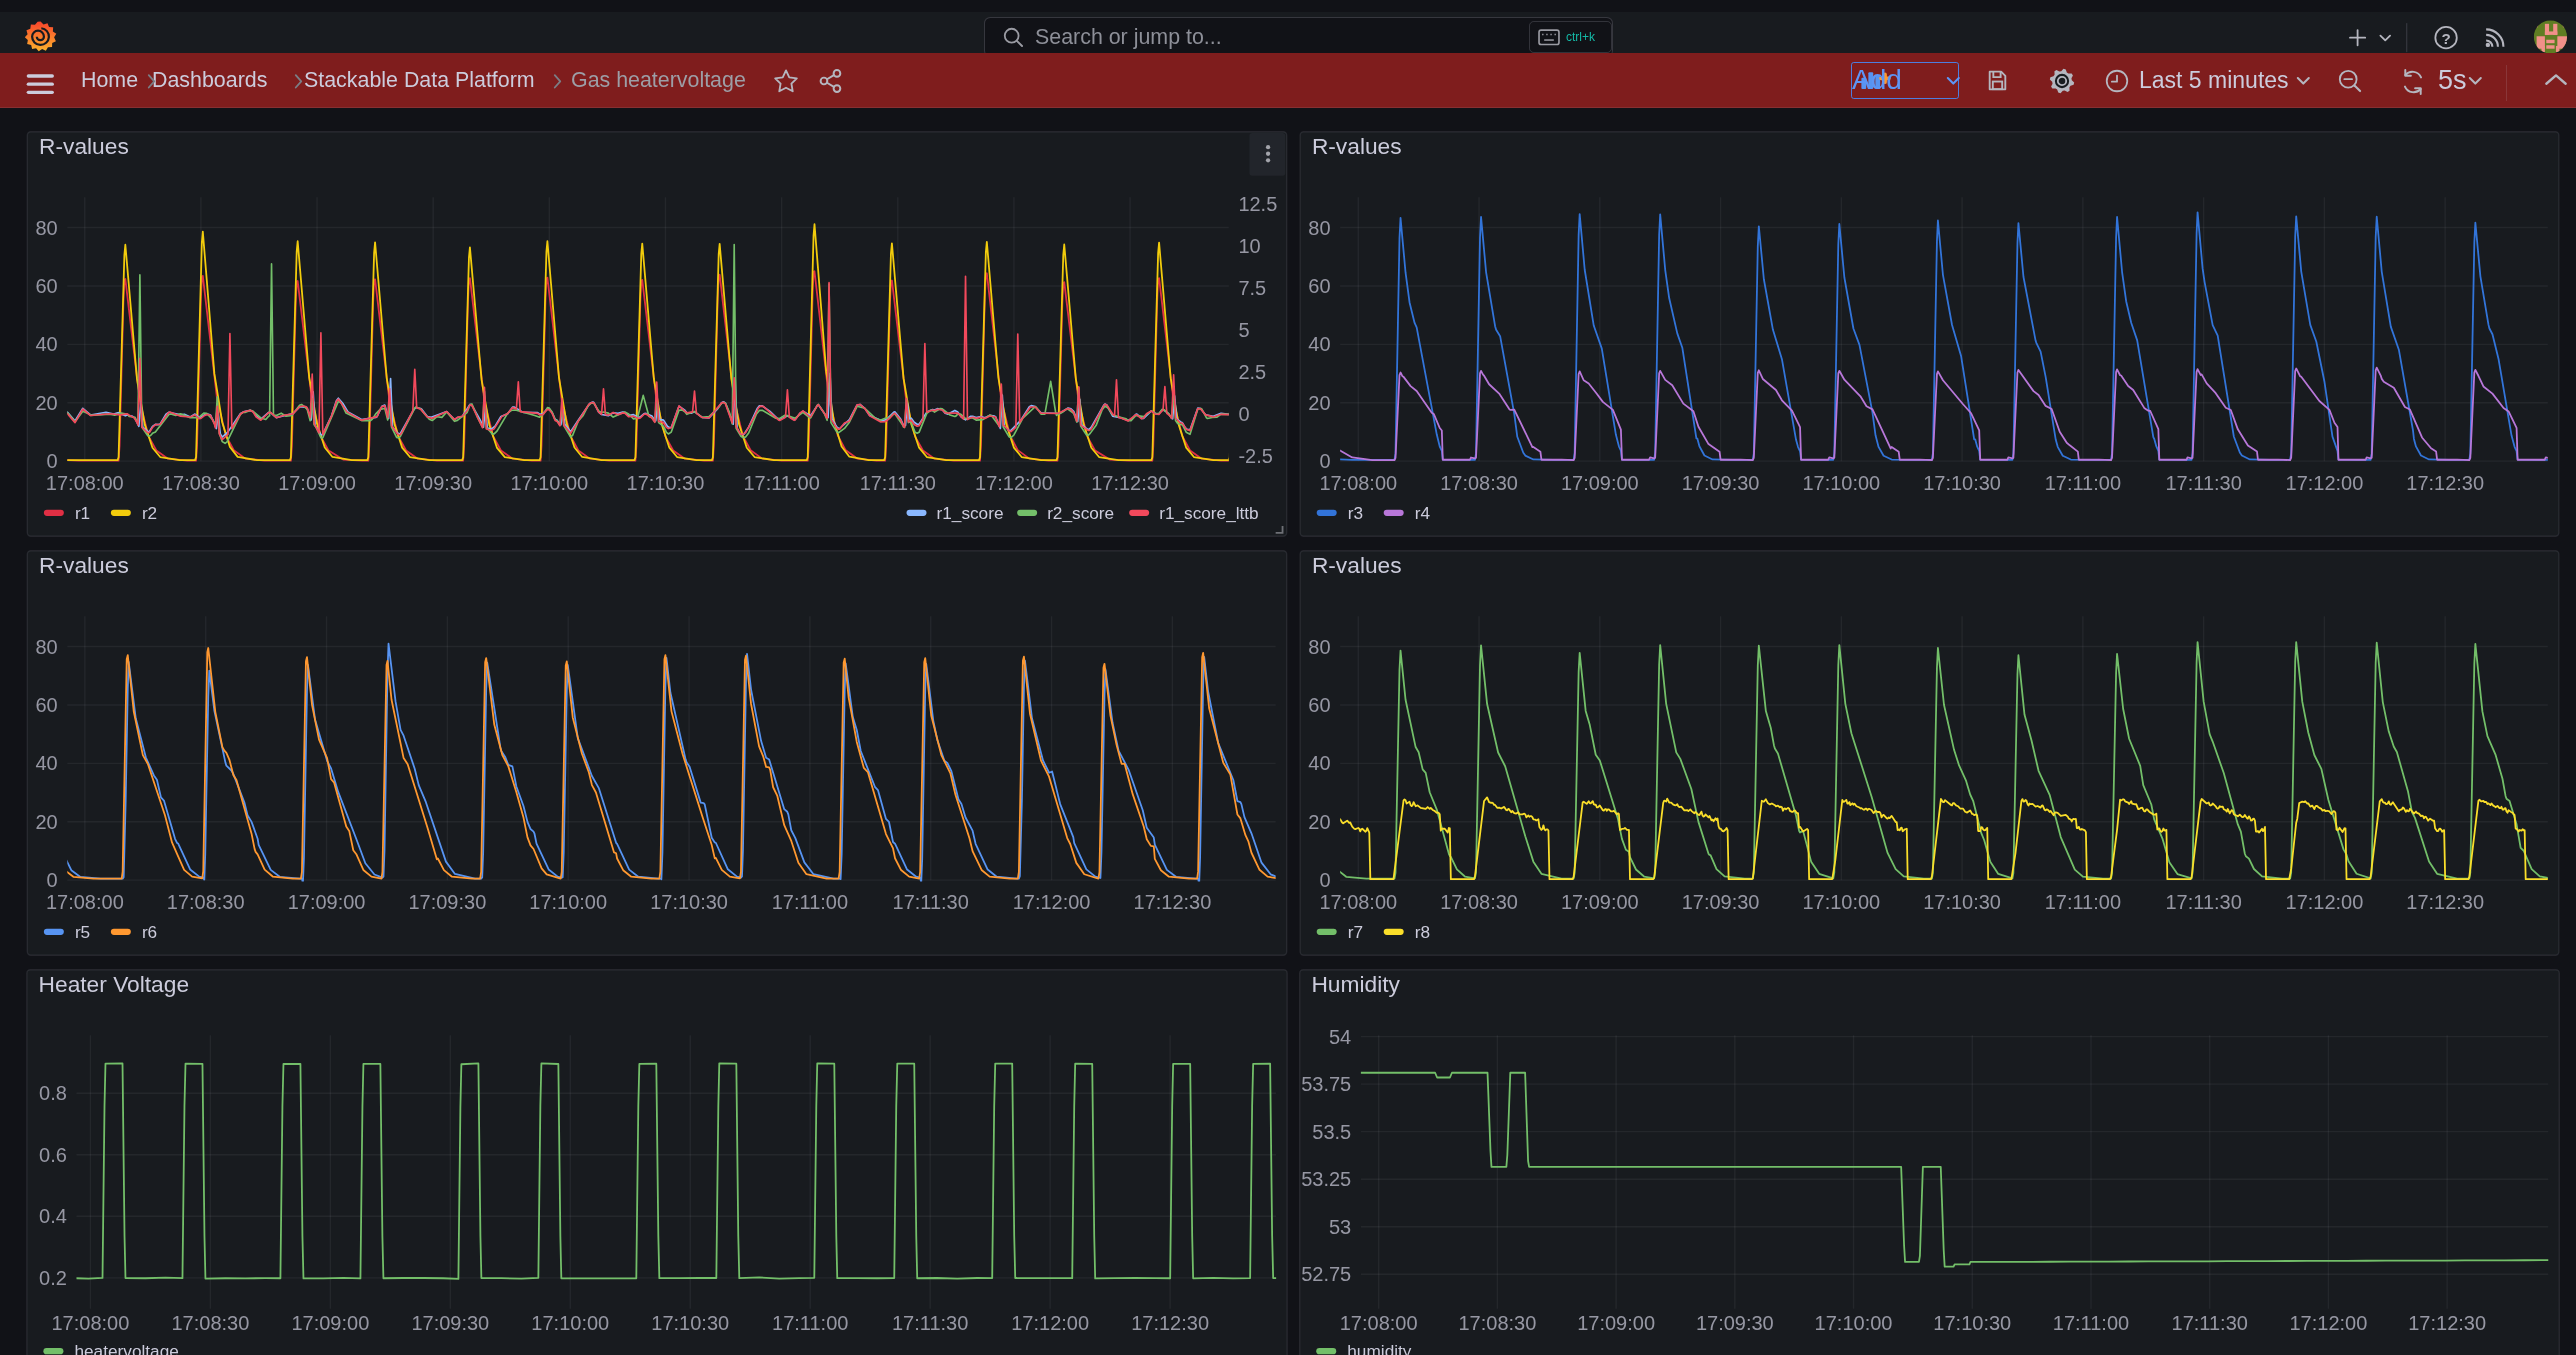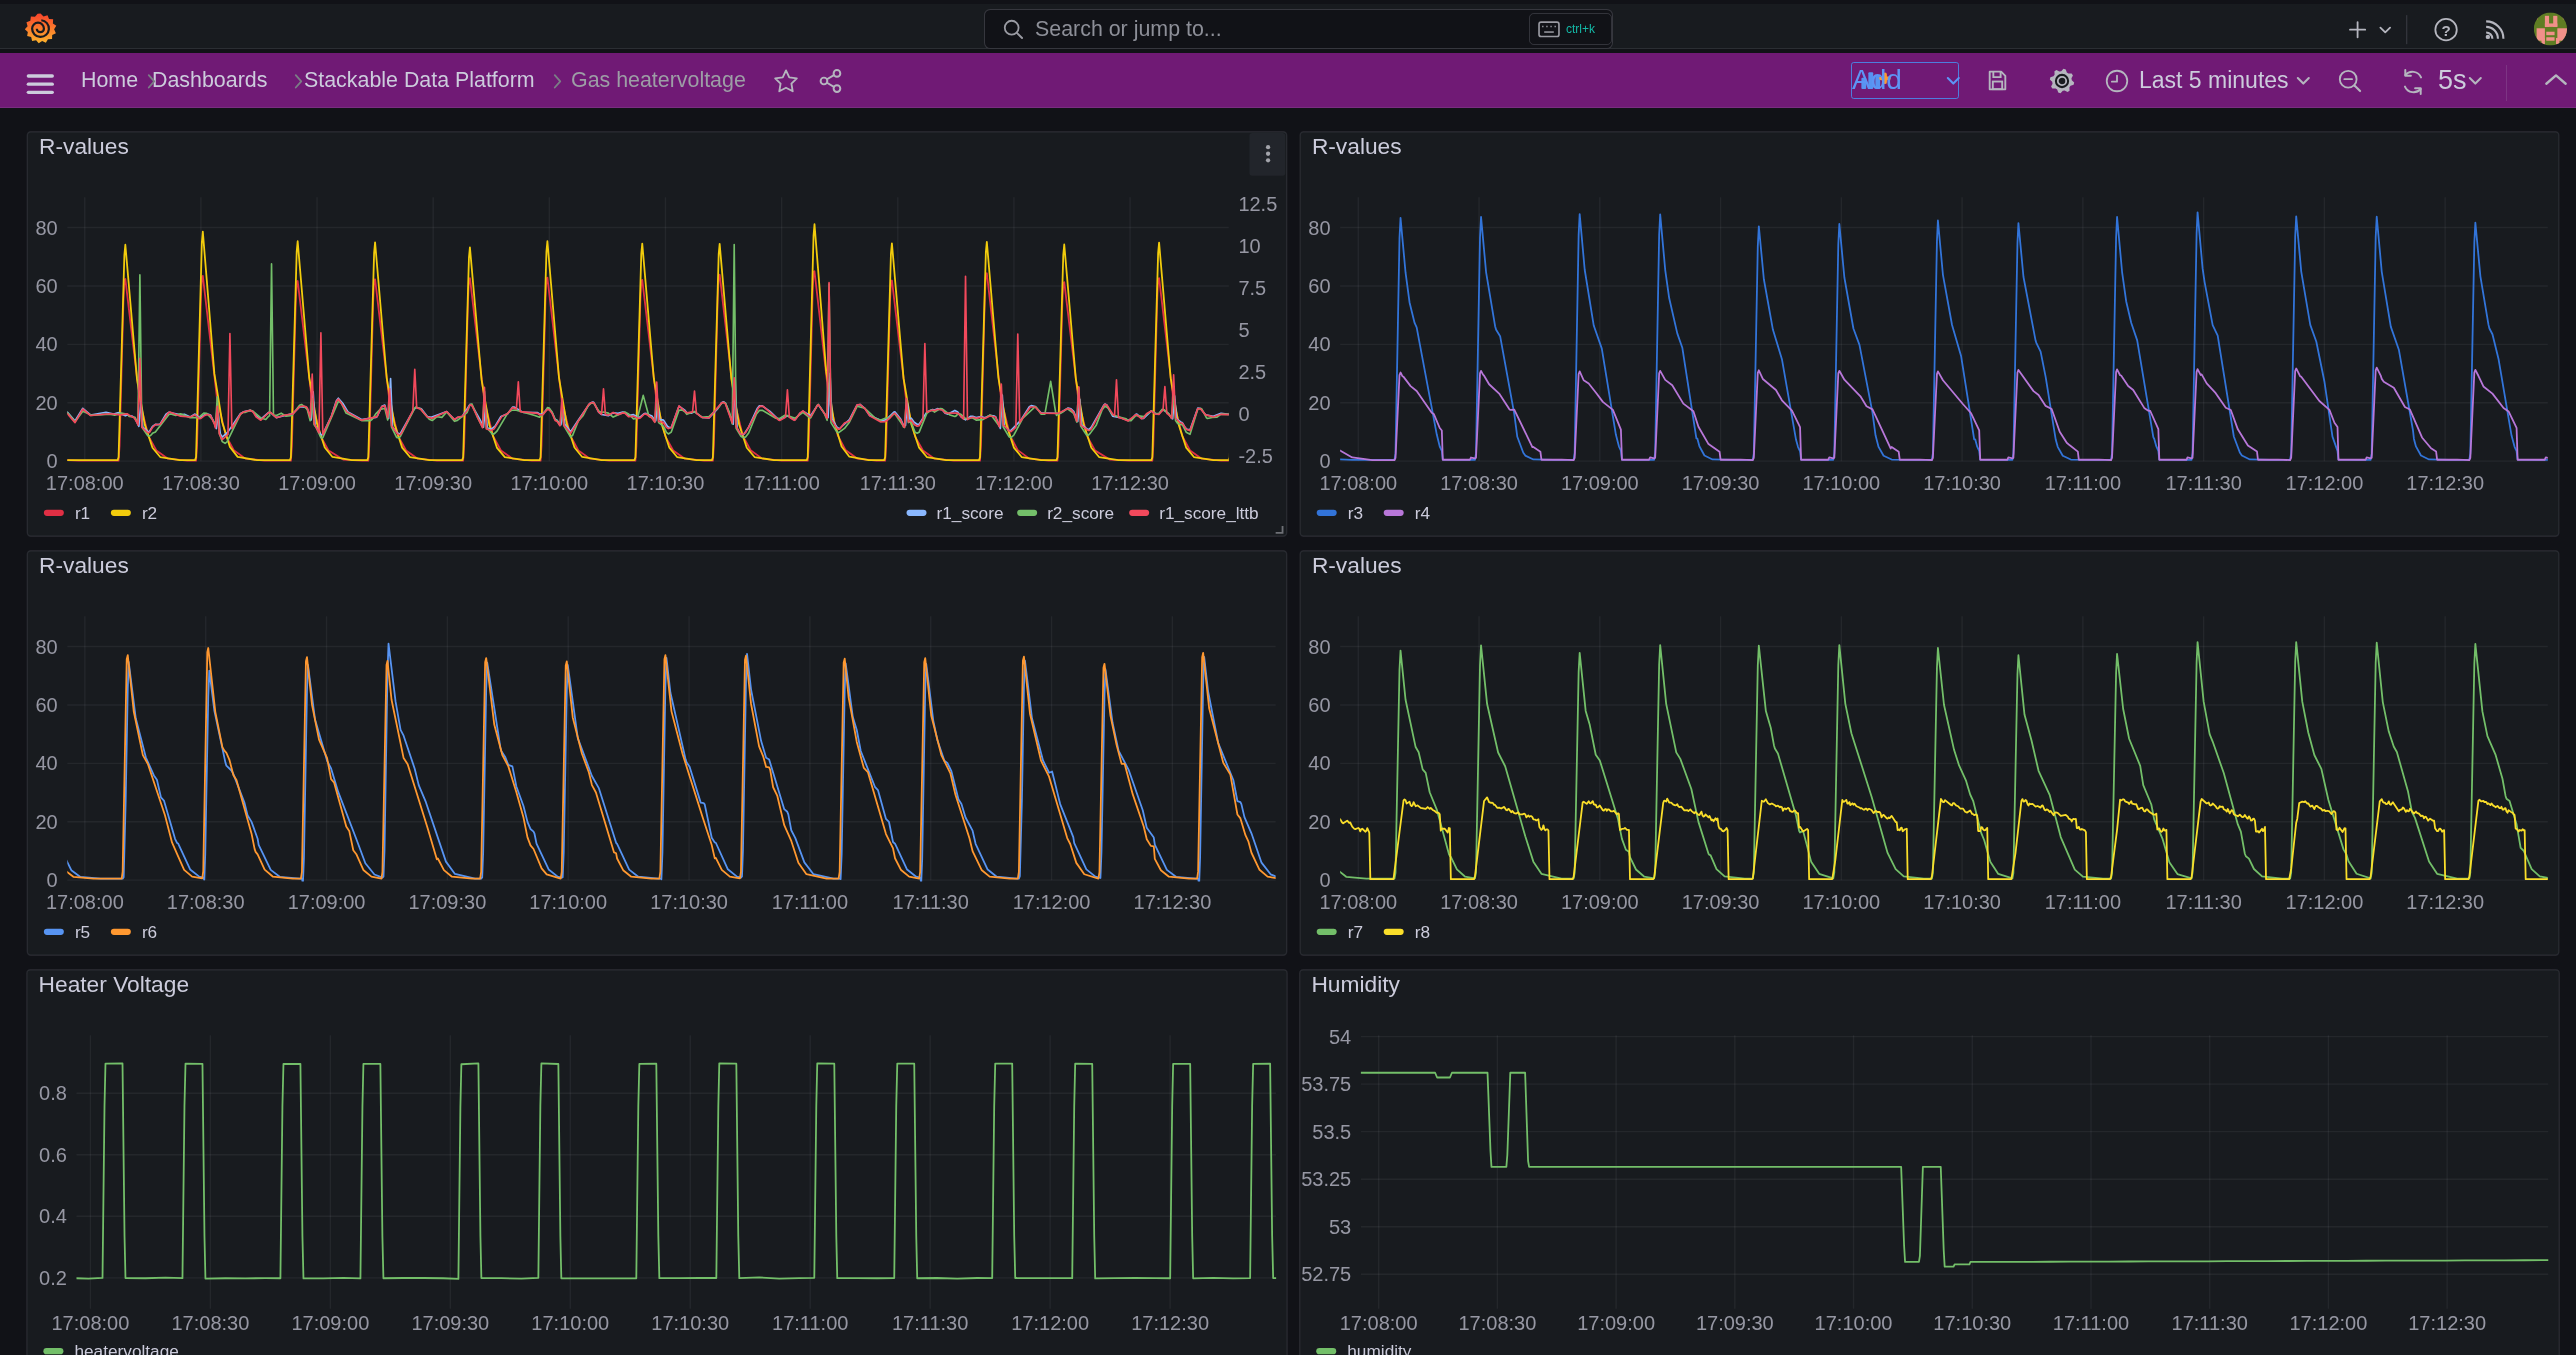--- a/index.html
+++ b/index.html
@@ -1,19 +1,19 @@
 <!DOCTYPE html>
 <html style="font-size:11px"><head><meta charset="utf-8">
 <style>
 *{margin:0;padding:0;box-sizing:border-box}
 html,body{width:2576px;height:1356px;background:#111217;font-family:"Liberation Sans",sans-serif;overflow:hidden}
 </style></head>
 <body>
 <div style="position:relative;width:2576px;height:1356px">
-<div style="position:absolute;left:0;top:4px;width:2576px;height:45px;background:#181b1f;border-bottom:1.4px solid rgba(204,204,220,0.11)">
+<div style="position:absolute;left:0;top:12px;width:2576px;height:45px;background:#181b1f;border-bottom:1.4px solid rgba(204,204,220,0.11)">
 <svg width="33" height="36" viewBox="0 0 24 26" style="position:absolute;left:23.5px;top:7.6px">
 <defs>
           <linearGradient id="glg" x1="0" y1="0" x2="0" y2="1">
             <stop offset="0" stop-color="#f8432c"></stop>
             <stop offset="1" stop-color="#fcb32c"></stop>
           </linearGradient>
         </defs>
 <path fill="url(#glg)" d="M12 1 L14.2 3.1 L17.1 2.2 L18.2 5 L21.2 5.2 L21 8.2 L23.5 9.9 L21.9 12.5 L23.2 15.3 L20.5 16.6 L20.4 19.6 L17.4 19.7 L15.9 22.3 L13.2 21 L10.7 22.7 L8.8 20.4 L5.9 21 L5.2 18 L2.3 17.4 L2.8 14.4 L0.6 12.4 L2.6 10.2 L1.8 7.3 L4.6 6.2 L5 3.2 L8 3.4 L9.9 1.1 Z"></path>
 <path fill="none" stroke="#181b1f" stroke-width="1.6" d="M12.6 5.9 A 6.1 6.1 0 1 1 5.9 12 A 4.3 4.3 0 1 1 14.5 12 A 2.6 2.6 0 1 1 9.3 12"></path>
 </svg>
@@ -60,21 +60,21 @@
 <rect x="-20.0" y="-1.0" width="12.0" height="18.0" fill="#f19089"></rect>
 <rect x="10.0" y="-1.0" width="14.0" height="18.0" fill="#f19089"></rect>
 <rect x="-6.0" y="4.0" width="12.0" height="5.0" fill="#f19089"></rect>
 <rect x="-6.0" y="12.0" width="12.0" height="5.0" fill="#f19089"></rect>
 <rect x="-13.0" y="13.0" width="5.0" height="9.0" fill="#f19089"></rect>
 <rect x="8.0" y="13.0" width="5.0" height="9.0" fill="#f19089"></rect>
 </g>
         </g>
 </svg>
 </div>
-<div style="position:absolute;left:0;top:53px;width:2576px;height:55px;background:#701a75;border-bottom:1.4px solid rgba(204,204,220,0.11)">
+<div style="position:absolute;left:0;top:53px;width:2576px;height:55px;background:#7f1d1d;border-bottom:1.4px solid rgba(204,204,220,0.11)">
 <svg width="30" height="25" viewBox="0 0 44 36" style="position:absolute;left:26px;top:18.6px">
 <rect x="1" y="3" width="40" height="5" rx="2.5" fill="#ccccdc"></rect>
 <rect x="1" y="15" width="40" height="5" rx="2.5" fill="#ccccdc"></rect>
 <rect x="1" y="27" width="40" height="5" rx="2.5" fill="#ccccdc"></rect>
 </svg>
 <div style="position:absolute;left:81px;top:0;height:54px;display:flex;align-items:center;font-size:21.4px;color:#ccccdc;white-space:nowrap">Home</div>
 <div style="position:absolute;left:152px;top:0;height:54px;display:flex;align-items:center;font-size:21.4px;color:#ccccdc;white-space:nowrap">Dashboards</div>
 <div style="position:absolute;left:304px;top:0;height:54px;display:flex;align-items:center;font-size:21.4px;color:#ccccdc;white-space:nowrap">Stackable Data Platform</div>
 <div style="position:absolute;left:571px;top:0;height:54px;display:flex;align-items:center;font-size:21.4px;color:#9d9ea6;white-space:nowrap">Gas heatervoltage</div>
 <svg width="11" height="16.6" viewBox="0 0 16 24" style="position:absolute;left:146px;top:20px">

